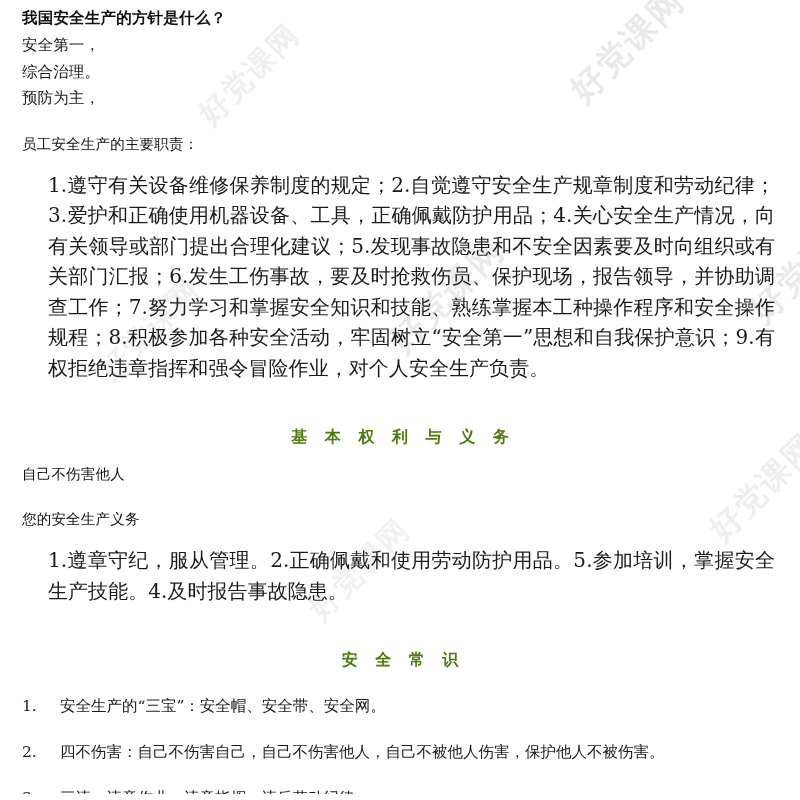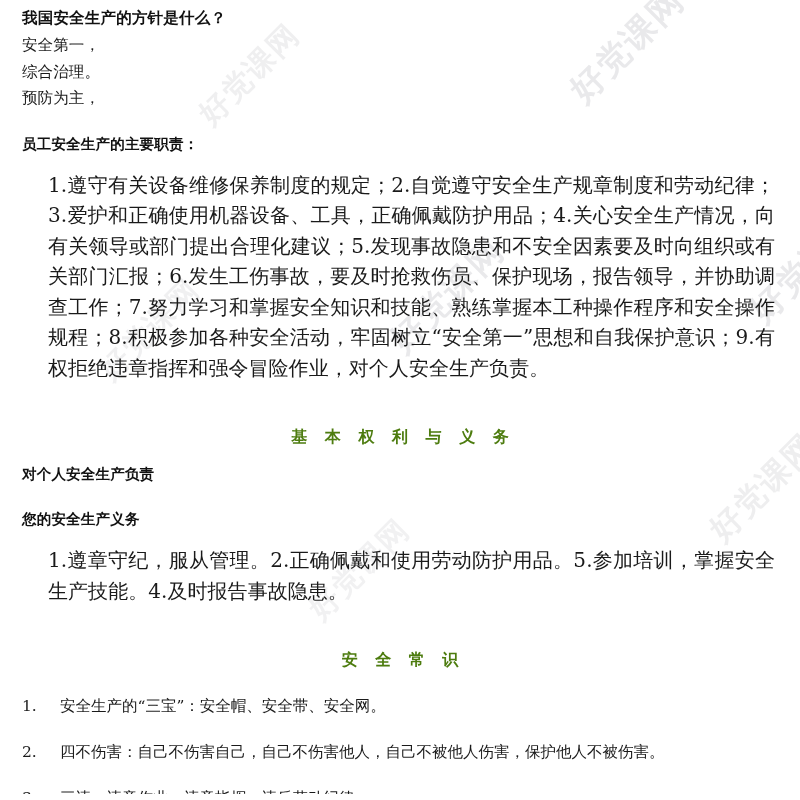--- a/index.html
+++ b/index.html
@@ -59,21 +59,21 @@
   .plain-line {
     font-size: 15.5px;
     line-height: 26.5px;
     margin: 0;
     padding: 0 16px 0 22px;
     letter-spacing: 0.1px;
   }
 
   .sub-heading {
     font-family: "DejaVu Sans", "Liberation Sans", sans-serif;
-    font-weight: 700;
+    font-weight: 400;
     font-size: 14.5px;
     line-height: 25px;
     color: #111111;
     margin: 0;
     padding: 0 19px 0 22px;
     letter-spacing: 0.2px;
   }
 
   .para {
     font-size: 20px;
@@ -153,21 +153,21 @@
     <div class="para">1.遵守有关设备维修保养制度的规定；2.自觉遵守安全生产规章制度和劳动纪律；3.爱护和正确使用机器设备、工具，正确佩戴防护用品；4.关心安全生产情况，向有关领导或部门提出合理化建议；5.发现事故隐患和不安全因素要及时向组织或有关部门汇报；6.发生工伤事故，要及时抢救伤员、保护现场，报告领导，并协助调查工作；7.努力学习和掌握安全知识和技能、熟练掌握本工种操作程序和安全操作规程；8.积极参加各种安全活动，牢固树立“安全第一”思想和自我保护意识；9.有权拒绝违章指挥和强令冒险作业，对个人安全生产负责。</div>
   </div>
 
   <div class="spacer-lg"></div>
 
   <div>
     <div class="blue-heading">基 本 权 利 与 义 务</div>
 
     <div class="spacer-sm"></div>
 
-    <div class="sub-heading">对个人安全生产负责</div>
+    <div class="sub-heading">自己不伤害他人</div>
 
     <div class="spacer-md"></div>
 
     <div class="sub-heading">您的安全生产义务</div>
     <div class="para">1.遵章守纪，服从管理。2.正确佩戴和使用劳动防护用品。5.参加培训，掌握安全生产技能。4.及时报告事故隐患。</div>
   </div>
 
   <div class="spacer-lg"></div>
 
   <div>

